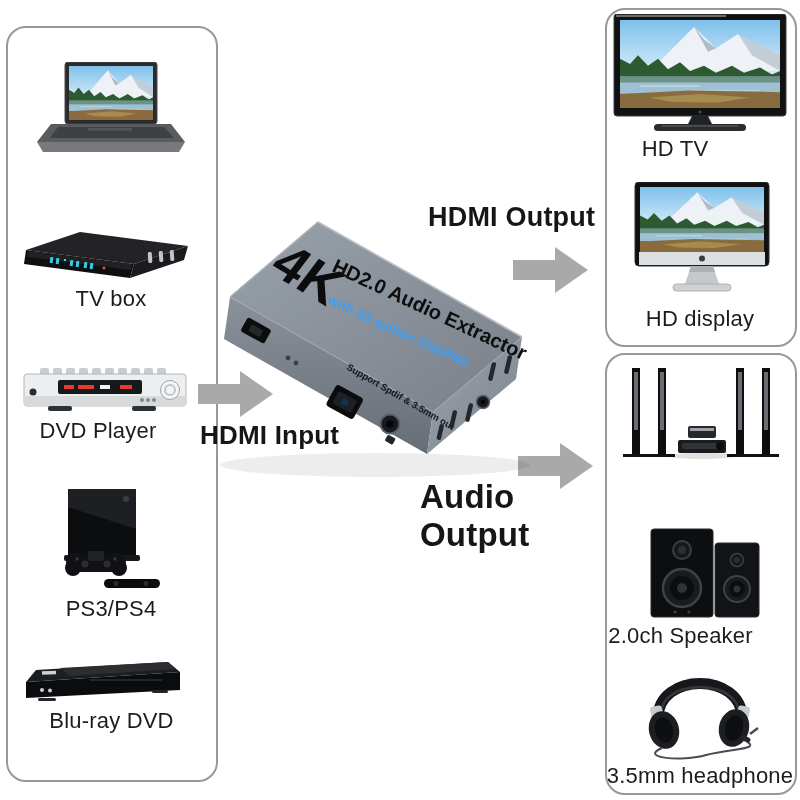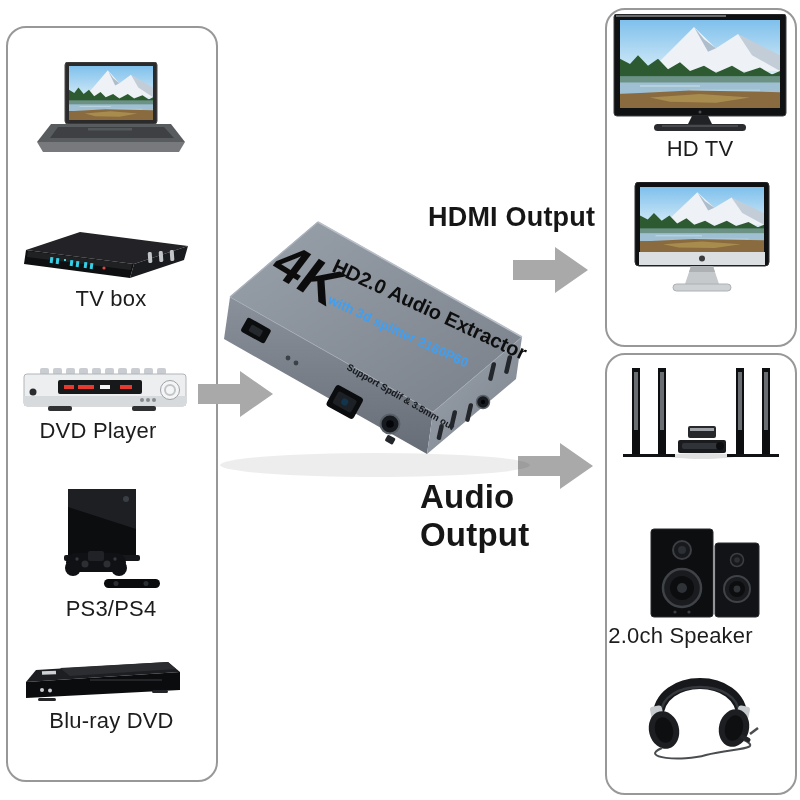--- a/index.html
+++ b/index.html
@@ -171,33 +171,34 @@
     <svg width="176" height="120" viewBox="0 0 176 120">
       <rect x="2" y="0" width="172" height="102" rx="3" fill="#101113" stroke="#3c3e40"></rect>
       <rect x="4" y="1" width="110" height="2" fill="#6a6c6e"></rect>
       <use href="#landscape" x="8" y="6" width="160" height="88"></use>
       <circle cx="88" cy="98" r="1.5" fill="#4c4e50"></circle>
       <polygon points="80,102 96,102 100,110 76,110" fill="#202225"></polygon>
       <rect x="42" y="110" width="92" height="7" rx="3.5" fill="#2a2c2f"></rect>
       <rect x="50" y="111" width="76" height="2" fill="#47494c"></rect>
     </svg>
   </div>
-  <div class="dev-label" style="left:605px;top:136px;width:190px;">HD TV</div>
+  <div class="dev-label" style="left:580px;top:136px;width:190px;">HD TV</div>
 
   <div class="iconbox" style="left:627px;top:182px;">
     <svg width="148" height="116" viewBox="0 0 148 116">
       <rect x="8" y="0" width="134" height="84" rx="4" fill="#0f1012" stroke="#2e3032"></rect>
       <use href="#landscape" x="13" y="5" width="124" height="65"></use>
       <rect x="12" y="70" width="126" height="13" fill="#dcdfe2"></rect>
       <circle cx="75" cy="76.5" r="3" fill="#3a3c3e"></circle>
       <polygon points="64,84 86,84 92,102 58,102" fill="#c6c9cc"></polygon>
       <polygon points="64,84 86,84 88,90 62,90" fill="#aeb1b4"></polygon>
       <rect x="46" y="102" width="58" height="7" rx="3.5" fill="#ced1d4" stroke="#aeb1b4"></rect>
     </svg>
   </div>
+  <div class="dev-label" style="left:605px;top:306px;width:190px;">HD display</div>
 
   <div class="panel" style="left:605px;top:353px;width:188px;height:438px;"></div>
 
   <div class="iconbox" style="left:612px;top:362px;">
     <svg width="178" height="105" viewBox="0 0 178 105">
       <g>
         <rect x="20" y="6" width="8" height="86" fill="#0d0e10"></rect>
           <rect x="22" y="10" width="4" height="58" fill="#6a6e73"></rect>
           <rect x="11" y="92" width="26" height="3" fill="#111214"></rect>
         <rect x="46" y="6" width="8" height="86" fill="#0d0e10"></rect>
@@ -251,20 +252,21 @@
       </g>
       <g transform="rotate(14 106 72)">
         <ellipse cx="106" cy="72" rx="15" ry="19" fill="#1c1e21"></ellipse>
         <ellipse cx="106" cy="72" rx="9" ry="13" fill="#0e0f11"></ellipse>
       </g>
       <path d="M 34 92 C 10 102, 54 106, 78 99 C 104 92, 136 94, 116 84" stroke="#4a4d50" stroke-width="2" fill="none"></path>
       <rect x="112" y="80" width="11" height="4.5" rx="2" fill="#222428" transform="rotate(28 117 82)"></rect>
       <path d="M 122 78 L 130 72" stroke="#4a4d50" stroke-width="2.5"></path>
     </svg>
   </div>
+  <div class="dev-label" style="left:605px;top:763px;width:190px;">3.5mm headphone</div>
 
   <svg id="overlay" width="800" height="800" viewBox="0 0 800 800">
 
     <polygon points="513,260 555,260 555,247 588,270 555,293 555,280 513,280" fill="#a9a9a9"></polygon>
     <polygon points="198,384 240,384 240,371 273,394 240,417 240,404 198,404" fill="#a9a9a9"></polygon>
     <polygon points="518,456 560,456 560,443 593,466 560,489 560,476 518,476" fill="#a9a9a9"></polygon>
 
     <g>
       <ellipse cx="375" cy="465" rx="155" ry="12" fill="#000000" opacity="0.07"></ellipse>
       <polygon points="230,297 433,412 427,454 224,339" fill="url(#gFront)"></polygon>
@@ -302,14 +304,15 @@
         <rect x="451" y="410" width="4.5" height="19" rx="2" transform="rotate(13 453 419)"></rect>
         <rect x="467" y="403" width="4.5" height="19" rx="2" transform="rotate(13 469 412)"></rect>
         <rect x="438" y="424" width="4.5" height="16" rx="2" transform="rotate(13 440 432)"></rect>
       </g>
       <circle cx="483" cy="402" r="6.5" fill="#171b1f" stroke="#5a6169" stroke-width="1.5"></circle>
       <circle cx="483" cy="402" r="2.2" fill="#02040a"></circle>
     </g>
   </svg>
 
   <div class="conn-label" style="left:428px;top:202px;width:178px;font-size:27px;">HDMI Output</div>
+  <div class="conn-label" style="left:200px;top:420px;width:158px;font-size:26px;">HDMI Input</div>
   <div class="conn-label" style="left:420px;top:478px;width:186px;font-size:33px;">Audio Output</div>
 </div>
 
 </body></html>

